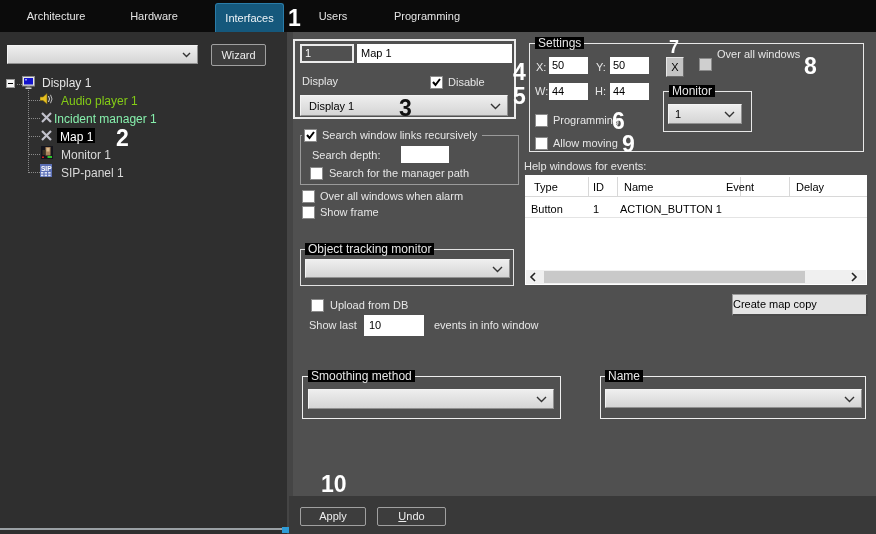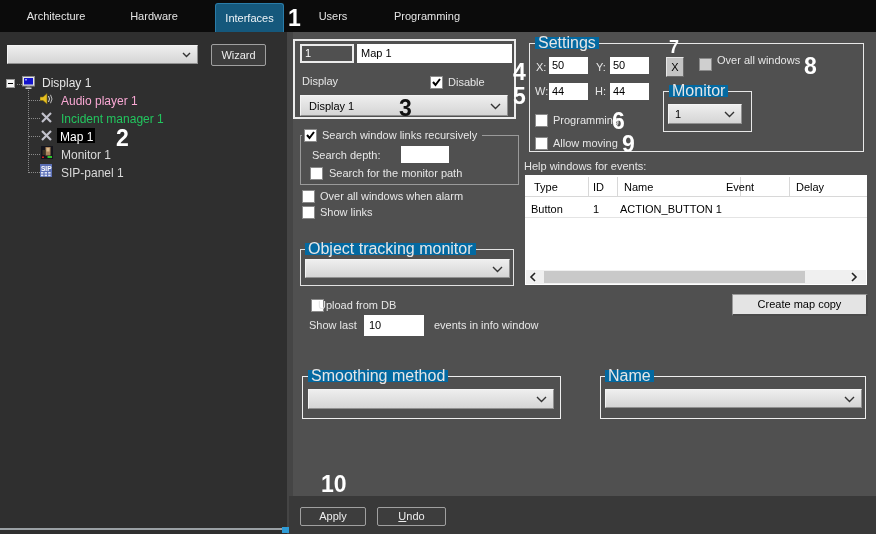--- a/index.html
+++ b/index.html
@@ -8,21 +8,21 @@
 .abs{position:absolute}
 .ann{position:absolute;font-weight:bold;font-size:23px;color:#fff;line-height:1}
 .tab{position:absolute;top:0;height:32px;line-height:32px;text-align:center;color:#e4e4e4;font-size:11px}
 .cb{position:absolute;width:13px;height:13px;background:#fff;border:1px solid #8a8a8a}
 .cb svg{position:absolute;left:0;top:0}
 .lbl{position:absolute;font-size:11px;color:#e6e6e6;white-space:nowrap}
 .fld{position:absolute;background:#fff;color:#000;font-size:11px;white-space:nowrap}
 .dd{position:absolute;background:linear-gradient(#eeeeee,#d5d5d5);color:#000;font-size:11px;white-space:nowrap;border:1px solid;border-color:#f4f4f4 #909090 #909090 #f4f4f4}
 .dd .ch{position:absolute;right:6px;top:50%;margin-top:-3px}
 .grp{position:absolute;border:1px solid #e2e2e2}
-.gl{position:absolute;background:#0369a1;padding:0 3px;font-size:16px;color:#e6e6e6;white-space:nowrap;line-height:12px}
+.gl{position:absolute;background:#000000;padding:0 3px;font-size:12px;color:#e6e6e6;white-space:nowrap;line-height:12px}
 .btnD{position:absolute;background:#3d3d3d;border:1px solid #a0a0a0;border-radius:2px;color:#ededed;font-size:11px;text-align:center}
 .tl{font-size:12px !important}
 </style>
 </head>
 <body>
 
 <div class="abs" style="left:0;top:0;width:876px;height:32px;background:#0b0b0b"></div>
 <div class="tab" style="left:10px;width:92px">Architecture</div>
 <div class="tab" style="left:108px;width:92px">Hardware</div>
 <div class="abs" style="left:215px;top:3px;width:69px;height:29px;background:#15587c;border:1px solid #2a7ca8;border-bottom:none;border-radius:3px 3px 0 0"></div>
@@ -62,27 +62,27 @@
   <rect x="5" y="10" width="3" height="1.5" fill="#777"></rect>
   <rect x="3.5" y="11.5" width="6" height="1.5" fill="#cfcfcf"></rect>
 </svg>
 <div class="lbl tl" style="left:42px;top:76px">Display 1</div>
 
 <svg class="abs" style="left:40px;top:93px" width="13" height="12">
   <polygon points="0,4 3,4 7,0.5 7,11 3,7.5 0,7.5" fill="#e8c020" stroke="#7a6510" stroke-width="0.6"></polygon>
   <path d="M8.5,3 q2,3 0,6" fill="none" stroke="#d8d8d8" stroke-width="1"></path>
   <path d="M10.5,1.8 q3,4.2 0,8.4" fill="none" stroke="#bdbdbd" stroke-width="1"></path>
 </svg>
-<div class="lbl tl" style="left:61px;top:94px;color:#f9a8d4">Audio player 1</div>
+<div class="lbl tl" style="left:61px;top:94px;color:#84cc16">Audio player 1</div>
 
 <svg class="abs" style="left:41px;top:112px" width="11" height="11">
   <line x1="1" y1="1" x2="10" y2="10" stroke="#c2c2cc" stroke-width="2.2"></line>
   <line x1="10" y1="1" x2="1" y2="10" stroke="#c2c2cc" stroke-width="2.2"></line>
 </svg>
-<div class="lbl tl" style="left:61px;top:112px;color:#22c55e">Incident manager 1</div>
+<div class="lbl tl" style="left:54px;top:112px;color:#86efac">Incident manager 1</div>
 
 <svg class="abs" style="left:41px;top:130px" width="11" height="11">
   <line x1="1" y1="1" x2="10" y2="10" stroke="#c2c2cc" stroke-width="2.2"></line>
   <line x1="10" y1="1" x2="1" y2="10" stroke="#c2c2cc" stroke-width="2.2"></line>
 </svg>
 <div class="abs" style="left:57px;top:128px;width:38px;height:15px;background:#000"></div>
 <div class="lbl tl" style="left:60px;top:130px;color:#fff">Map 1</div>
 <div class="ann" style="left:116px;top:127px">2</div>
 
 <svg class="abs" style="left:41px;top:146px" width="12" height="13">
@@ -135,37 +135,37 @@
 <div class="abs" style="left:302px;top:128px;width:180px;height:15px;background:#505050"></div>
 <div class="cb" style="left:304px;top:129px">
     <svg width="11" height="11">
       <polyline points="2,5 4.5,8 9,2" fill="none" stroke="#000" stroke-width="2"></polyline>
     </svg>
   </div>
 <div class="lbl" style="left:322px;top:129px">Search window links recursively</div>
 <div class="lbl" style="left:312px;top:149px">Search depth:</div>
 <div class="fld" style="left:401px;top:146px;width:48px;height:17px"></div>
 <div class="cb" style="left:310px;top:167px"></div>
-<div class="lbl" style="left:329px;top:167px">Search for the monitor path</div>
+<div class="lbl" style="left:329px;top:167px">Search for the manager path</div>
 
 <div class="cb" style="left:302px;top:190px"></div>
 <div class="lbl" style="left:320px;top:190px">Over all windows when alarm</div>
 <div class="cb" style="left:302px;top:206px"></div>
-<div class="lbl" style="left:320px;top:206px">Show links</div>
+<div class="lbl" style="left:320px;top:206px">Show frame</div>
 
 <div class="grp" style="left:300px;top:249px;width:214px;height:37px"></div>
 <div class="gl" style="left:305px;top:243px">Object tracking monitor</div>
 <div class="dd" style="left:305px;top:259px;width:205px;height:19px">
   <svg class="ch" width="11" height="7">
       <polyline points="1,1 5.5,5.5 10,1" fill="none" stroke="#333" stroke-width="1.4"></polyline>
     </svg>
 </div>
 
 <div class="cb" style="left:311px;top:299px"></div>
-<div class="lbl" style="left:318px;top:299px">Upload from DB</div>
+<div class="lbl" style="left:330px;top:299px">Upload from DB</div>
 <div class="lbl" style="left:309px;top:319px">Show last</div>
 <div class="fld" style="left:364px;top:315px;width:60px;height:21px;line-height:21px;padding-left:5px">10</div>
 <div class="lbl" style="left:434px;top:319px">events in info window</div>
 
 <div class="grp" style="left:302px;top:376px;width:259px;height:43px;border-color:#efefef"></div>
 <div class="gl" style="left:308px;top:370px">Smoothing method</div>
 <div class="dd" style="left:308px;top:389px;width:246px;height:20px">
   <svg class="ch" width="11" height="7">
       <polyline points="1,1 5.5,5.5 10,1" fill="none" stroke="#333" stroke-width="1.4"></polyline>
     </svg>
@@ -187,21 +187,21 @@
 
 <div class="grp" style="left:529px;top:43px;width:335px;height:109px;border-color:#e8e8e8"></div>
 <div class="gl" style="left:535px;top:37px">Settings</div>
 <div class="lbl" style="left:536px;top:61px">X:</div>
 <div class="fld" style="left:549px;top:57px;width:39px;height:17px;line-height:17px;padding-left:3px">50</div>
 <div class="lbl" style="left:596px;top:61px">Y:</div>
 <div class="fld" style="left:610px;top:57px;width:39px;height:17px;line-height:17px;padding-left:3px">50</div>
 <div class="abs" style="left:666px;top:57px;width:18px;height:20px;background:#c4c4c4;border:1px solid;border-color:#e8e8e8 #6a6a6a #6a6a6a #e8e8e8;color:#000;text-align:center;line-height:18px">X</div>
 <div class="ann" style="left:669px;top:38px;font-size:18px">7</div>
 <div class="cb" style="left:699px;top:58px;background:#cfcfcf"></div>
-<div class="lbl" style="left:717px;top:54px">Over all windows</div>
+<div class="lbl" style="left:717px;top:48px">Over all windows</div>
 <div class="ann" style="left:804px;top:55px">8</div>
 <div class="lbl" style="left:535px;top:85px">W:</div>
 <div class="fld" style="left:549px;top:83px;width:39px;height:17px;line-height:17px;padding-left:3px">44</div>
 <div class="lbl" style="left:595px;top:85px">H:</div>
 <div class="fld" style="left:610px;top:83px;width:39px;height:17px;line-height:17px;padding-left:3px">44</div>
 
 <div class="grp" style="left:663px;top:91px;width:89px;height:41px;border-color:#e8e8e8"></div>
 <div class="gl" style="left:669px;top:85px">Monitor</div>
 <div class="dd" style="left:668px;top:104px;width:74px;height:20px;line-height:18px;padding-left:6px">1
   <svg class="ch" width="11" height="7">
@@ -236,13 +236,13 @@
 
 <div class="abs" style="left:526px;top:270px;width:340px;height:14px;background:#f0f0f0"></div>
 <div class="abs" style="left:544px;top:271px;width:261px;height:12px;background:#c9c9c9"></div>
 <svg class="abs" style="left:529px;top:272px" width="8" height="10">
     <polyline points="6,1 2,5 6,9" fill="none" stroke="#222" stroke-width="1.6"></polyline>
   </svg>
 <svg class="abs" style="left:850px;top:272px" width="8" height="10">
     <polyline points="2,1 6,5 2,9" fill="none" stroke="#222" stroke-width="1.6"></polyline>
   </svg>
 
-<div class="abs" style="left:732px;top:294px;width:136px;height:22px;background:#e4e4e4;border:1px solid #9a9a9a;border-right:2px solid #4a4a4a;border-bottom:2px solid #4a4a4a;color:#000;text-align:center;line-height:19px">Create map copy</div>
+<div class="abs" style="left:732px;top:294px;width:136px;height:22px;background:#e4e4e4;border:1px solid #9a9a9a;border-right:2px solid #4a4a4a;border-bottom:2px solid #4a4a4a;color:#000;line-height:19px">Create map copy</div>
 
 </body></html>

